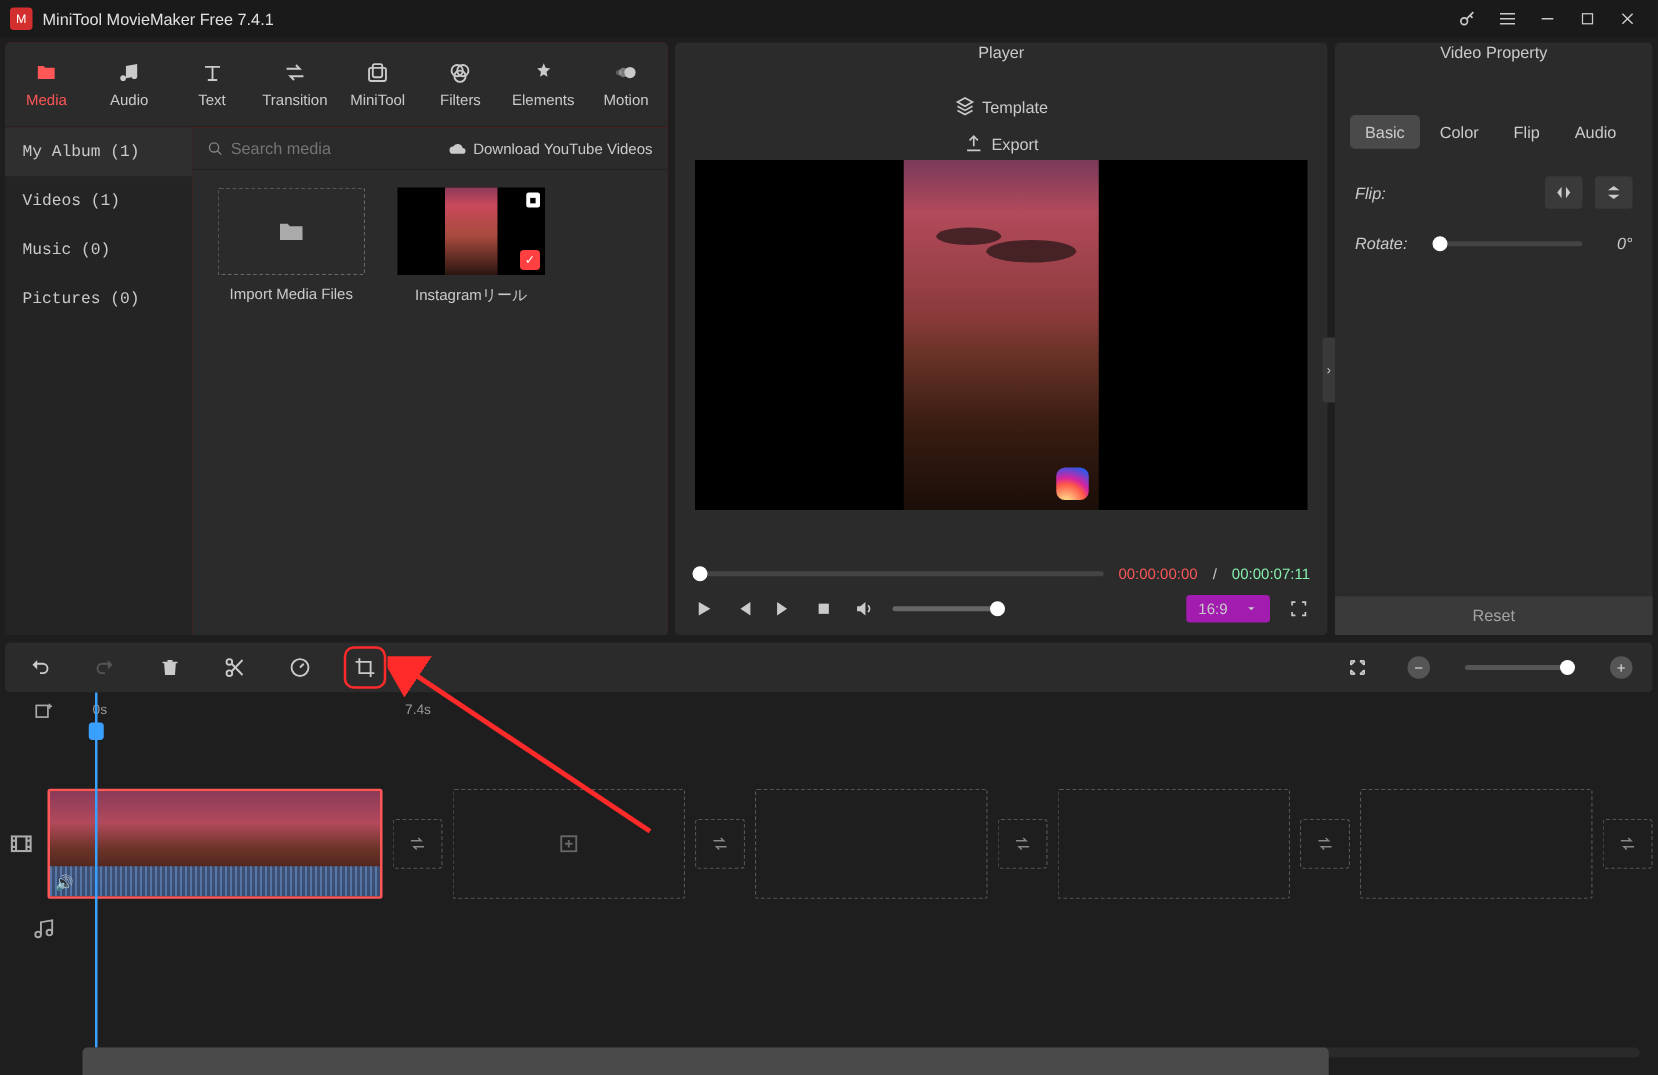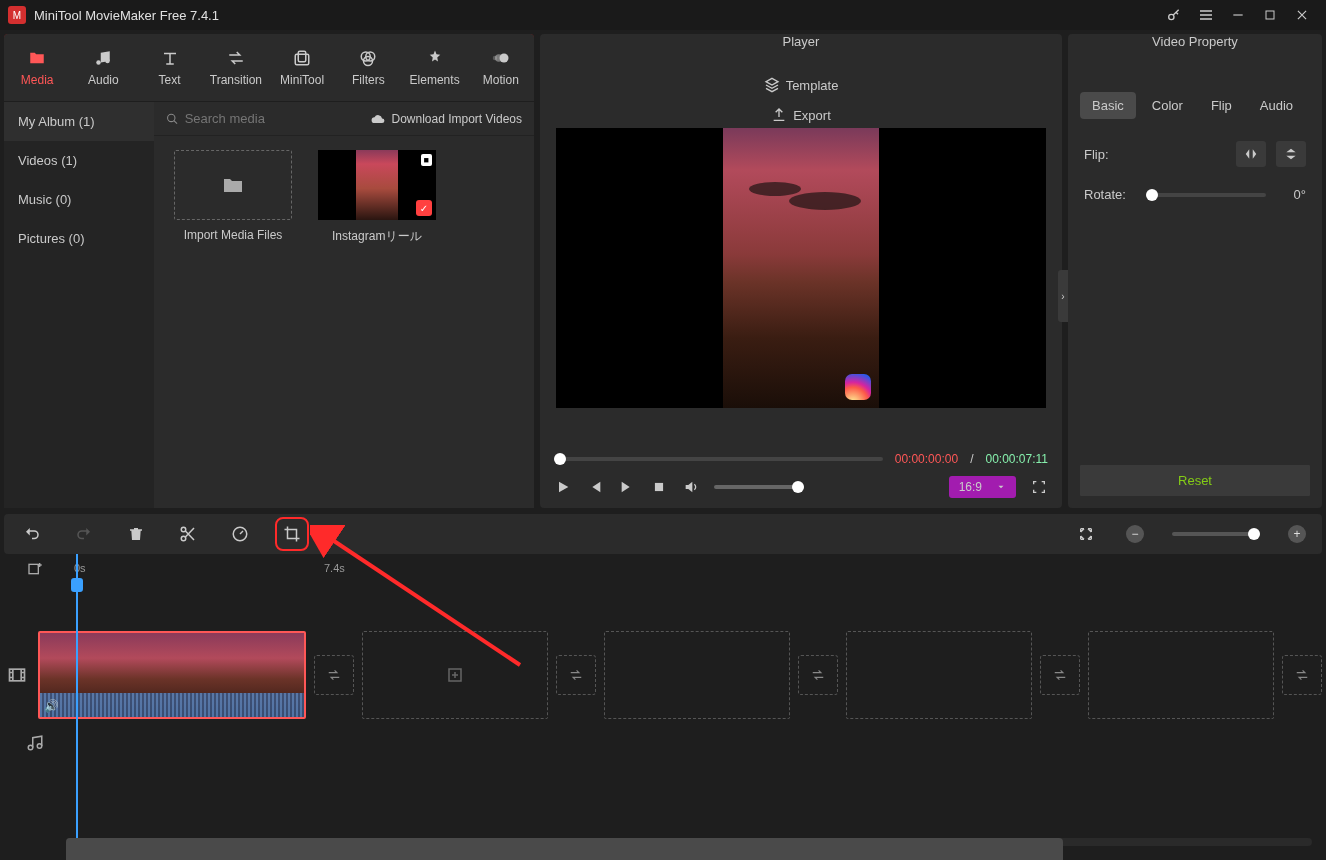--- a/index.html
+++ b/index.html
@@ -12,21 +12,21 @@
 .key-icon { color: #ffc107; }
 .main-row { display: flex; height: 478px; gap: 6px; padding: 4px 4px 0 4px; }
 .left-panel { width: 530px; display: flex; flex-direction: column; background: #7f1d1d; border-radius: 4px; }
 .top-tabs { height: 68px; background: #2b2b2b; display: flex; border-radius: 4px 4px 0 0; border-bottom: 1px solid #1e1e1e; }
 .top-tab { flex: 1; display: flex; flex-direction: column; align-items: center; justify-content: center; gap: 6px; cursor: pointer; color: #cacaca; position: relative; }
 .top-tab.active { color: #ff5757; }
 .top-tab .icon { font-size: 18px; }
 .top-tab .label { font-size: 12px; }
 .sub-row { display: flex; flex: 1; min-height: 0; }
 .sidebar { width: 150px; background: #242424; display: flex; flex-direction: column; }
-.sidebar-item { padding: 12px 14px; cursor: pointer; font-size: 13px; }
+.sidebar-item { padding: 12px 14px; cursor: pointer; font-size: 13px; font-family: Liberation Mono, monospace; }
 .sidebar-item.active { background: #2f2f2f; }
 .content { flex: 1; background: #2b2b2b; display: flex; flex-direction: column; }
 .content-head { height: 34px; display: flex; align-items: center; padding: 0 12px; gap: 10px; border-bottom: 1px solid #222; }
 .search { flex: 1; display: flex; align-items: center; gap: 6px; color: #888; }
 .search input { background: transparent; border: none; color: #cacaca; outline: none; font-size: 13px; width: 100%; }
 .dl-link { display: flex; align-items: center; gap: 6px; font-size: 12px; cursor: pointer; }
 .media-grid { padding: 14px; display: flex; gap: 14px; flex-wrap: wrap; align-content: flex-start; }
 .media-card { width: 130px; display: flex; flex-direction: column; align-items: center; gap: 8px; }
 .import-box { width: 118px; height: 70px; border: 1px dashed #666; border-radius: 2px; display: flex; align-items: center; justify-content: center; cursor: pointer; }
 .thumb { width: 118px; height: 70px; background: #000; position: relative; cursor: pointer; display: flex; align-items: center; justify-content: center; }
@@ -56,28 +56,28 @@
 .ctrl-row { display: flex; align-items: center; gap: 14px; }
 .ctrl-btn { width: 18px; height: 18px; display: flex; align-items: center; justify-content: center; cursor: pointer; }
 .vol-track { width: 90px; height: 4px; background: #666; border-radius: 2px; position: relative; }
 .vol-track .knob { position: absolute; right: 0; top: -4px; width: 12px; height: 12px; background: #fff; border-radius: 50%; }
 .ctrl-row .spacer { flex: 1; }
 .ratio-sel { background: #a21caf; border: none; color: #cacaca; padding: 4px 10px; border-radius: 3px; display: flex; align-items: center; gap: 14px; cursor: pointer; font-size: 12px; }
 .right-panel { width: 254px; background: #2b2b2b; border-radius: 4px; display: flex; flex-direction: column; }
 .prop-tabs { display: flex; gap: 4px; padding: 10px 12px; }
 .prop-tab { padding: 6px 12px; border-radius: 4px; cursor: pointer; font-size: 13px; }
 .prop-tab.active { background: #4a4a4a; }
-.prop-body { padding: 12px 16px; display: flex; flex-direction: column; gap: 20px; }
+.prop-body { padding: 12px 16px; display: flex; flex-direction: column; gap: 20px; font-style: italic; }
 .prop-row { display: flex; align-items: center; gap: 10px; font-size: 13px; }
 .prop-row .label { width: 52px; }
 .flip-btn { width: 30px; height: 26px; background: #3a3a3a; border-radius: 3px; display: flex; align-items: center; justify-content: center; cursor: pointer; }
 .rot-track { flex: 1; height: 4px; background: #444; border-radius: 2px; position: relative; }
 .rot-track .knob { position: absolute; left: 0; top: -4px; width: 12px; height: 12px; background: #fff; border-radius: 50%; }
 .right-panel .spacer { flex: 1; }
-.reset-btn { margin: 12px; padding: 8px; background: #3a3a3a; border-radius: 1px; text-align: center; cursor: pointer; color: #84cc16; }
+.reset-btn { margin: 0; padding: 8px; background: #3a3a3a; border-radius: 1px; text-align: center; cursor: pointer; color: #a3a3a3; }
 .expand-tab { position: absolute; right: 258px; top: 270px; width: 10px; height: 52px; background: #3a3a3a; border-radius: 3px 0 0 3px; display: flex; align-items: center; justify-content: center; cursor: pointer; font-size: 10px; }
 .timeline-toolbar { height: 40px; background: #2b2b2b; margin: 6px 4px 0 4px; border-radius: 4px; display: flex; align-items: center; padding: 0 16px; gap: 28px; position: relative; }
 .tl-btn { width: 24px; height: 24px; display: flex; align-items: center; justify-content: center; cursor: pointer; color: #cacaca; border-radius: 3px; }
 .tl-btn.hl { outline: 2px solid #ff2a2a; outline-offset: 3px; }
 .tl-btn.dim { color: #555; }
 .timeline-toolbar .spacer { flex: 1; }
 .zoom-track { width: 88px; height: 4px; background: #555; border-radius: 2px; position: relative; }
 .zoom-track .knob { position: absolute; right: 0; top: -4px; width: 12px; height: 12px; background: #fff; border-radius: 50%; }
 .zoom-btn { width: 18px; height: 18px; background: #555; border-radius: 50%; display: flex; align-items: center; justify-content: center; cursor: pointer; font-size: 12px; color: #ddd; }
 .timeline { background: #1e1e1e; margin: 0 4px 4px 4px; height: 296px; position: relative; }
@@ -227,21 +227,21 @@
             <svg width="14" height="14" viewBox="0 0 24 24" fill="none" stroke="currentColor" stroke-width="2">
                 <circle cx="10" cy="10" r="7"></circle>
                 <path d="M21 21l-6-6"></path>
               </svg>
             <input placeholder="Search media" style="">
           </div>
           <div class="dl-link">
             <svg width="14" height="14" viewBox="0 0 24 24" fill="currentColor">
                 <path d="M6 19a5 5 0 010-10 7 7 0 0113 2 4 4 0 010 8H6z"></path>
               </svg>
-            <span>Download Import Videos</span>
+            <span>Download YouTube Videos</span>
           </div>
         </div>
         <div class="media-grid">
           <div class="media-card">
             <div class="import-box">
               <svg width="24" height="24" viewBox="0 0 24 24" fill="#aaa">
                   <path d="M3 6h6l2 2h10v11H3z"></path>
                 </svg>
             </div>
             <div class="cap">Import Media Files</div>

